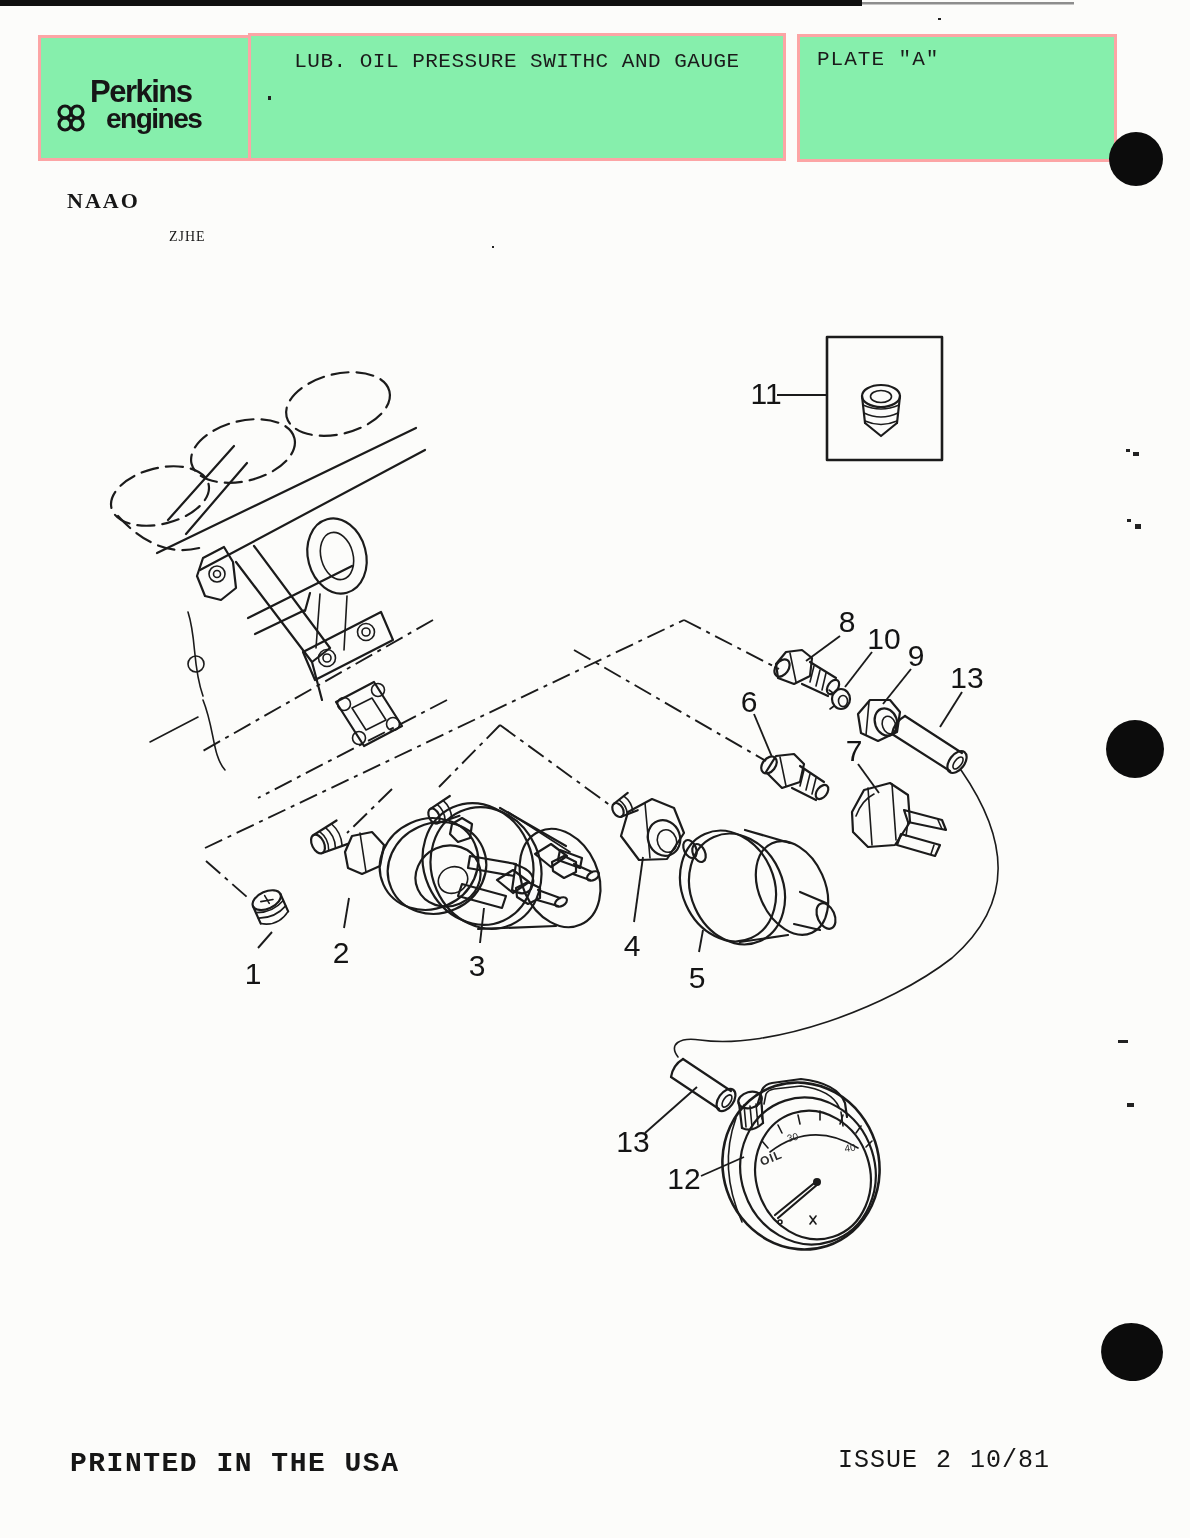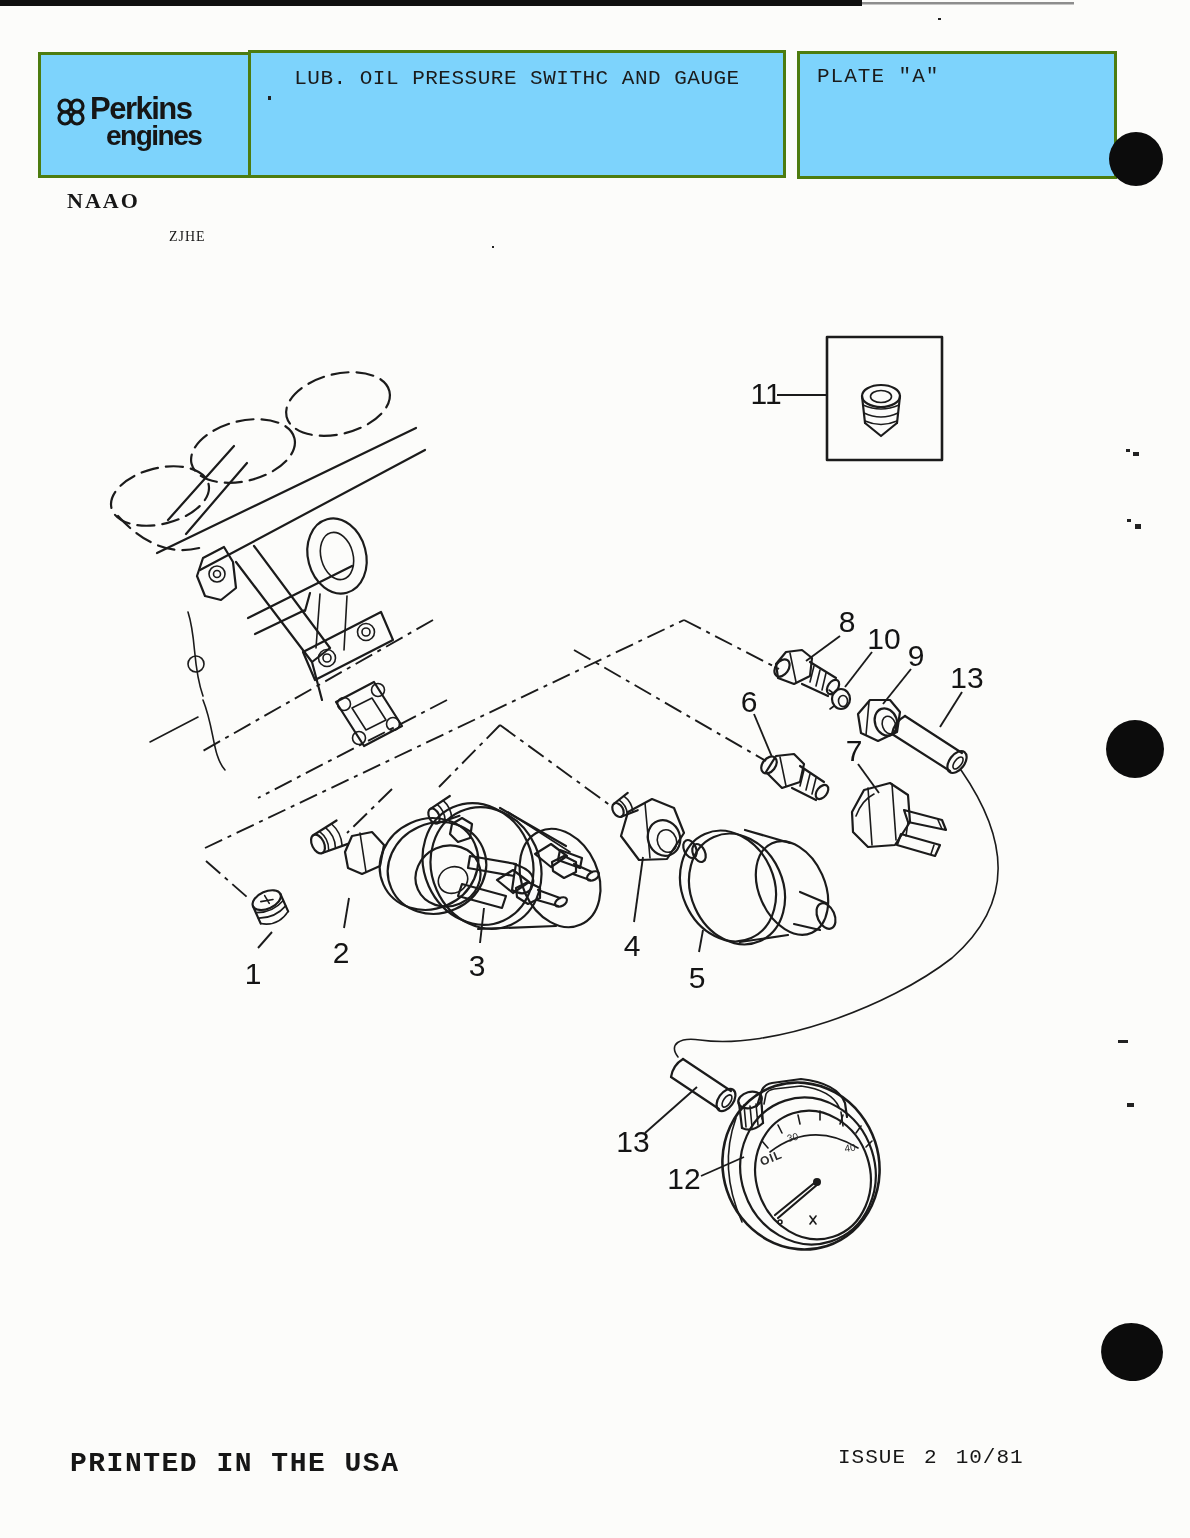--- a/index.html
+++ b/index.html
@@ -6,40 +6,40 @@
   .page{
     position:relative; width:1190px; height:1538px;
     background:#fcfcfa; overflow:hidden;
     font-family:"Liberation Sans","DejaVu Sans",sans-serif;
     color:#161616;
   }
   .mono{font-family:"Liberation Mono","DejaVu Sans Mono",monospace;}
   .serif{font-family:"Liberation Serif","DejaVu Serif",serif;}
 
   
-  .hdr-box{position:absolute; border:3px solid #4d7c0f; box-sizing:border-box; background:#7dd3fc;margin-top:17px;}
+  .hdr-box{position:absolute; border:3px solid #fca5a5; box-sizing:border-box; background:#86efac;}
   .box-brand{left:38px; top:35px; width:213px; height:126px;}
   .box-title{left:248px; top:33px; width:538px; height:128px;}
   .box-plate{left:797px; top:34px; width:320px; height:128px;}
 
-  .brand-wrap{position:absolute; left:16px; top:38px; display:flex; align-items:flex-start;}
+  .brand-wrap{position:absolute; left:16px; top:38px; display:flex; align-items:flex-end;}
   .brand-text{margin-left:3px; line-height:1;}
   .brand-l1{font-weight:bold; font-size:31px; letter-spacing:-1.5px;}
   .brand-l2{font-weight:bold; font-size:28px; letter-spacing:-1.5px; margin-left:16px; margin-top:-2px;}
   .logo-sym{margin-top:4px;}
 
   .doc-title{position:absolute; left:0; right:0; top:14px; text-align:center;
     font-size:21px; letter-spacing:0.5px; white-space:pre; color:#1b1b1b;}
   .plate-label{position:absolute; left:17px; top:11px; font-size:21px; letter-spacing:1px; color:#1b1b1b;}
 
   .code-left{position:absolute; left:67px; top:188px; font-size:22px; font-weight:bold; letter-spacing:2px;}
   .code-right{position:absolute; left:169px; top:197px; font-size:14px; letter-spacing:1px;margin-top:32px;}
 
   .footer-left{position:absolute; left:70px; top:1448px; font-size:28px; font-weight:bold; letter-spacing:1.5px;}
-  .footer-right{position:absolute; left:838px; top:1446px; font-size:21px; letter-spacing:1px; white-space:pre;}
+  .footer-right{position:absolute; left:838px; top:1446px; font-size:25px; letter-spacing:1px; white-space:pre;}
   .footer-right span{margin-right:18px;}
 
   svg.art{position:absolute; left:0; top:0;}
   .ln{fill:none; stroke:#1b1b1b; stroke-width:2.2; stroke-linecap:round; stroke-linejoin:round;}
   .thin{stroke-width:1.6;}
   .thick{stroke-width:2.6;}
   .chain{fill:none; stroke:#1b1b1b; stroke-width:1.9; stroke-dasharray:19 6 4 6;}
   .dashE{stroke-dasharray:17 8;}
   .leader{fill:none; stroke:#1b1b1b; stroke-width:1.9;}
   .lbl{font-family:"Liberation Sans","DejaVu Sans",sans-serif; font-size:30px; fill:#141414;}

